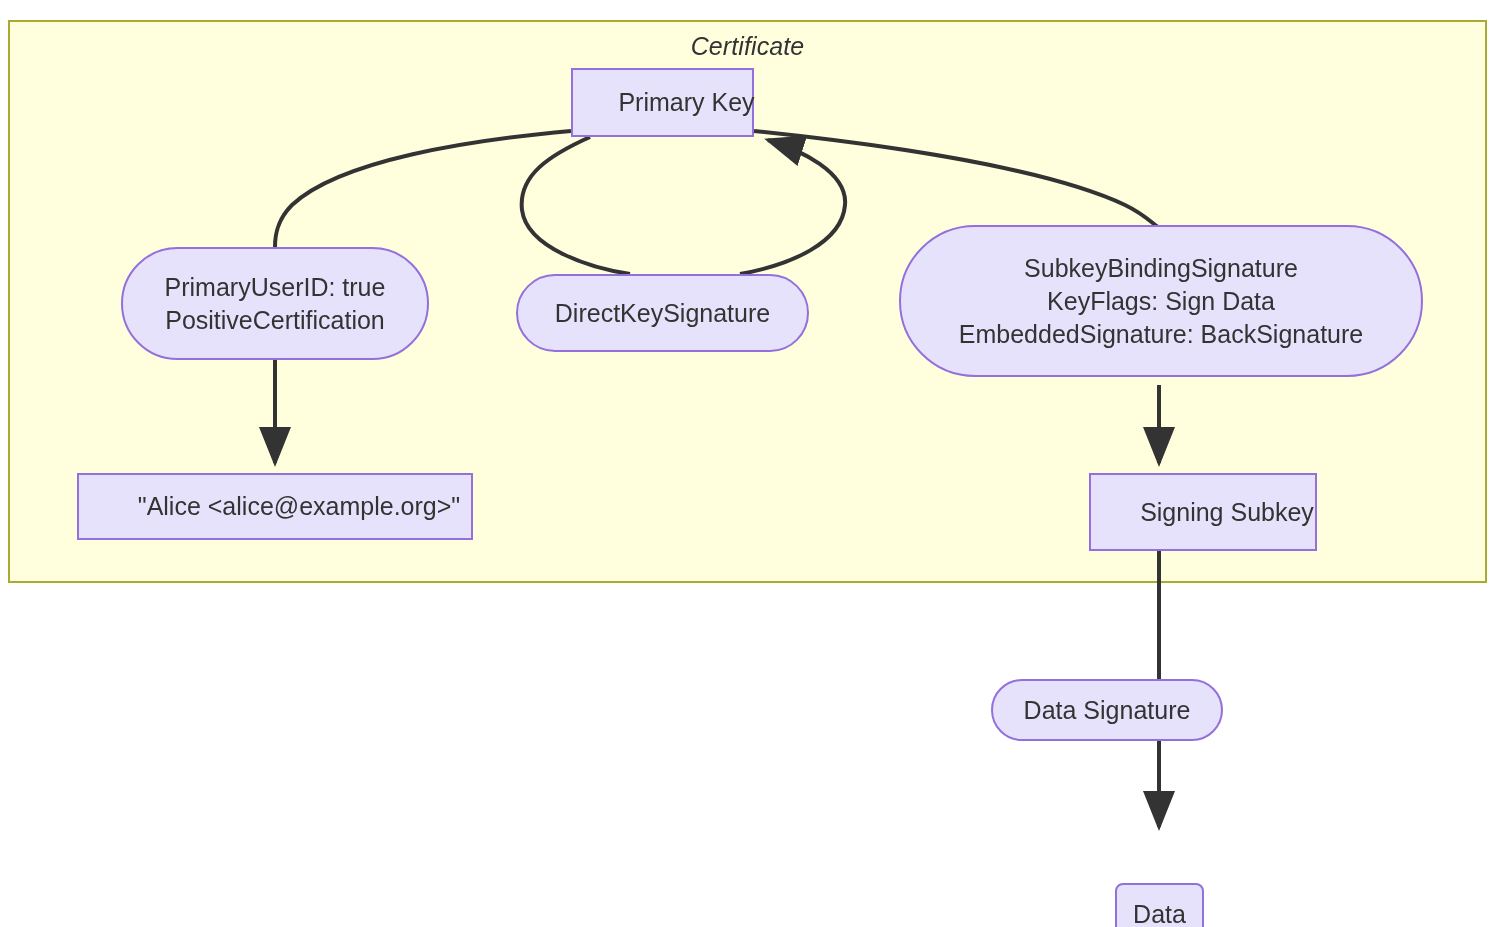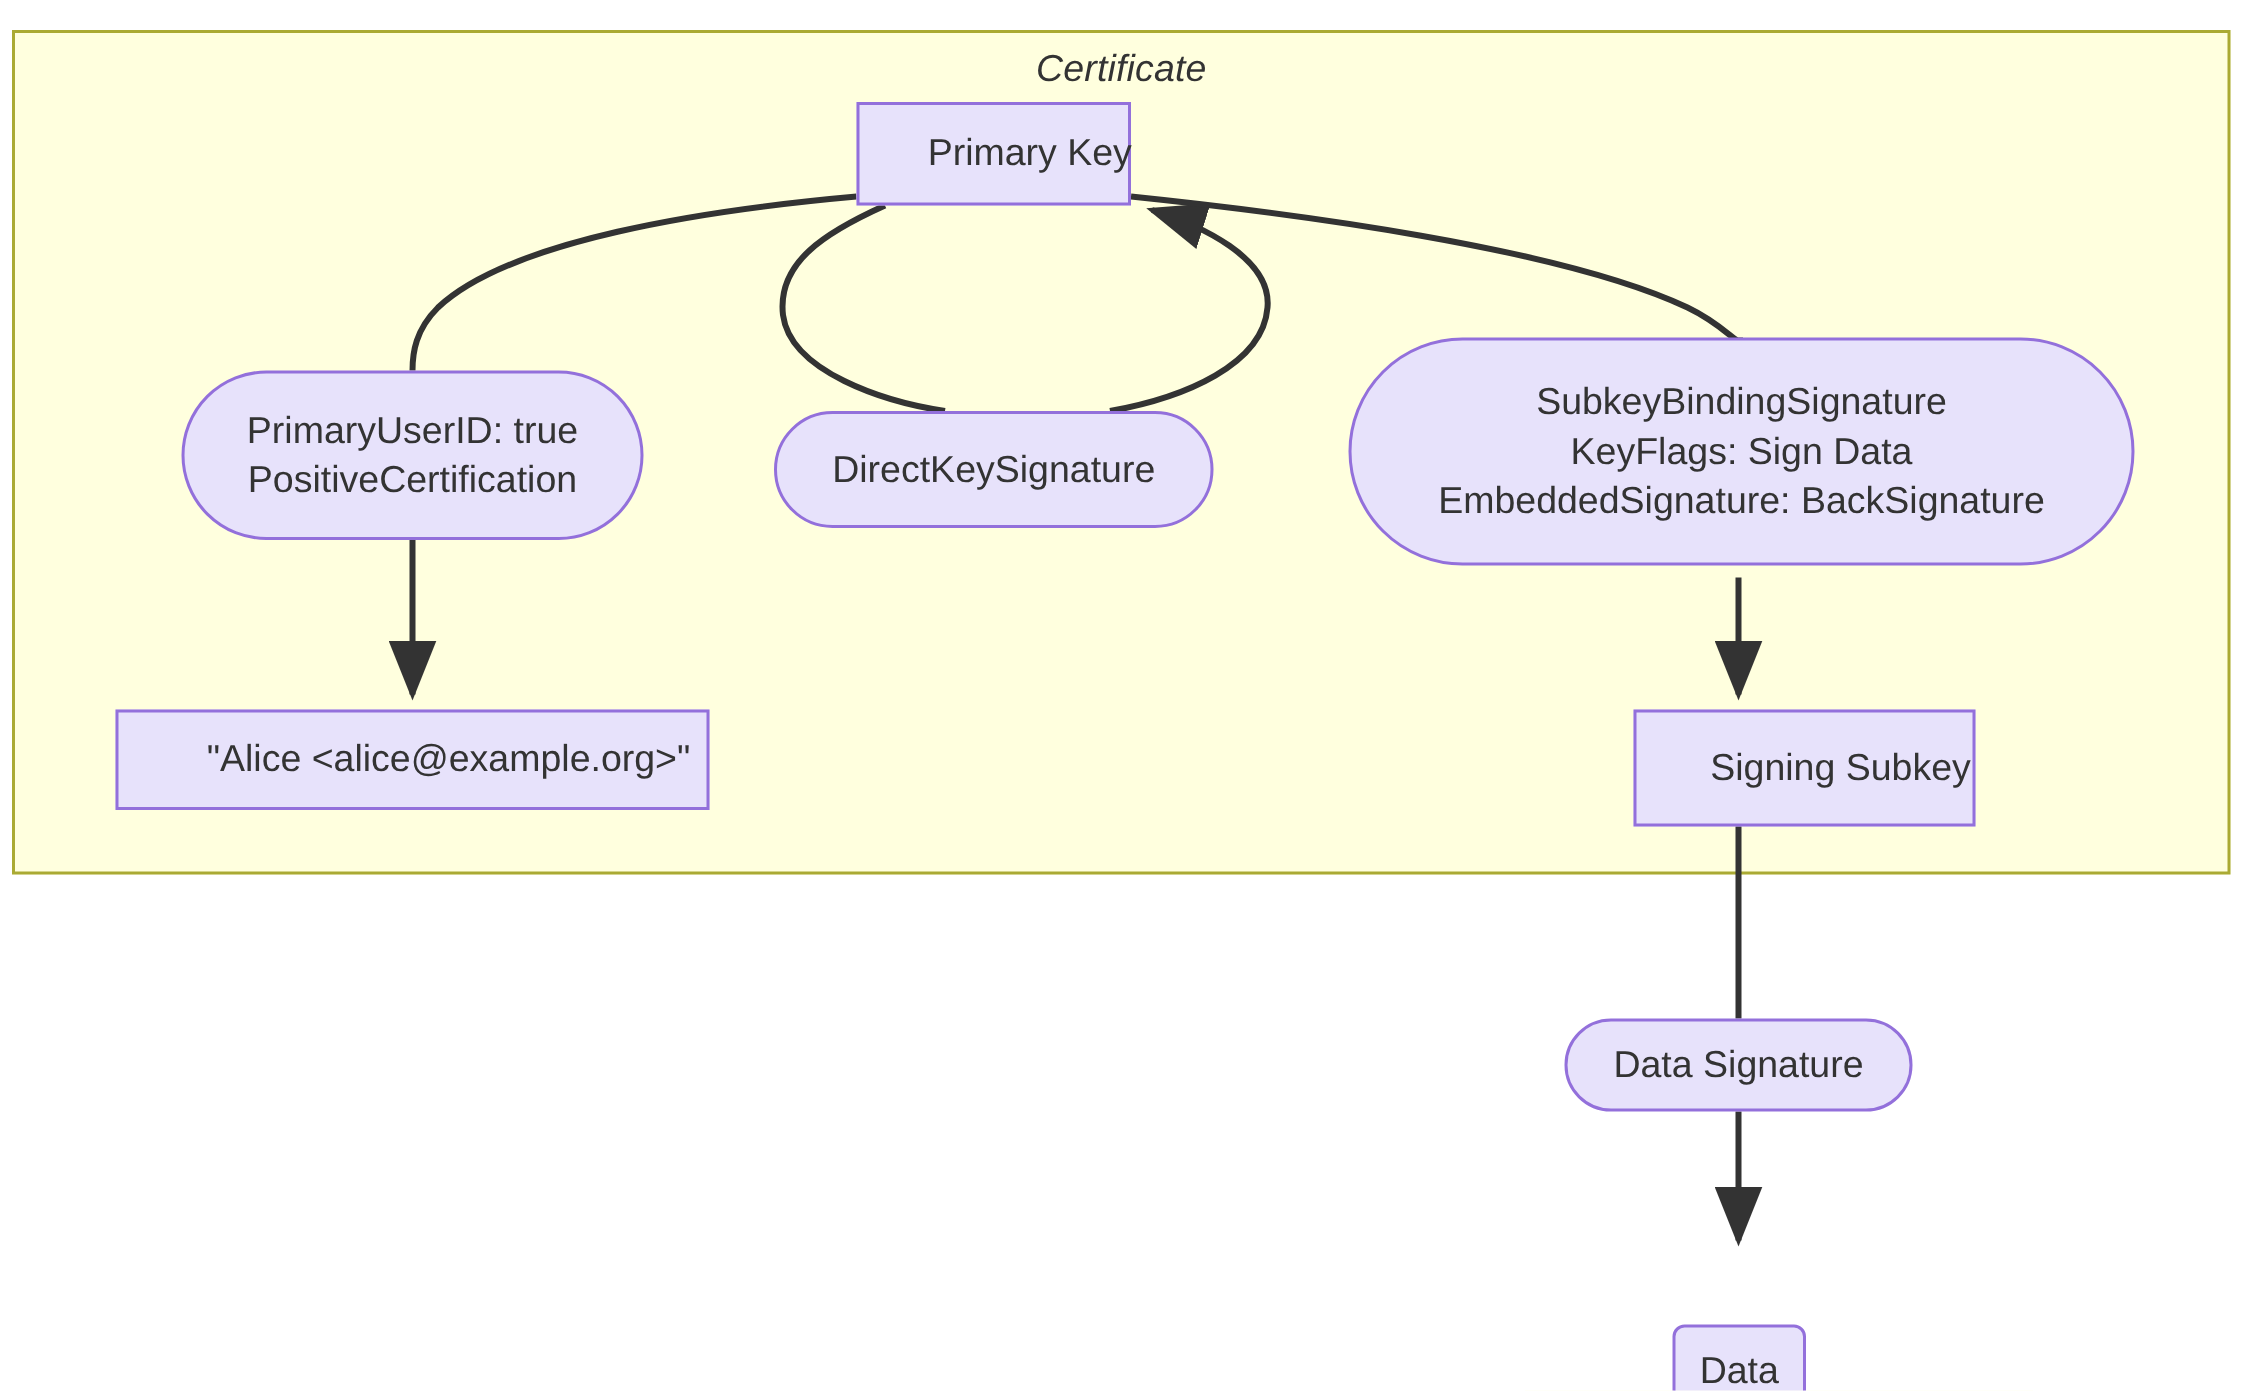--- a/index.html
+++ b/index.html
@@ -118,21 +118,21 @@
   </div>
 
   <div class="node rect" id="n-alice-userid" style="left: 77px; top: 473px; width: 396px; height: 67px;">
     <span class="node-line">"Alice &lt;alice@example.org&gt;"</span>
   </div>
 
   <div class="node rect" id="n-signing-subkey" style="left: 1045px; top: 473px; width: 228px; height: 78px; margin-left: 44px;">
     <span class="node-line">Signing Subkey</span>
   </div>
 
-  <div class="node stadium" id="n-data-signature" style="left: 1043px; top: 679px; width: 232px; height: 62px;">
+  <div class="node stadium" id="n-data-signature" style="left: 991px; top: 679px; width: 232px; height: 62px;">
     <span class="node-line">Data Signature</span>
   </div>
 
   <div class="node round" id="n-data" style="left: 1115px; top: 837px; width: 89px; height: 62px;">
     <span class="node-line">Data</span>
   </div>
 
 </div>
 
 </body></html>

